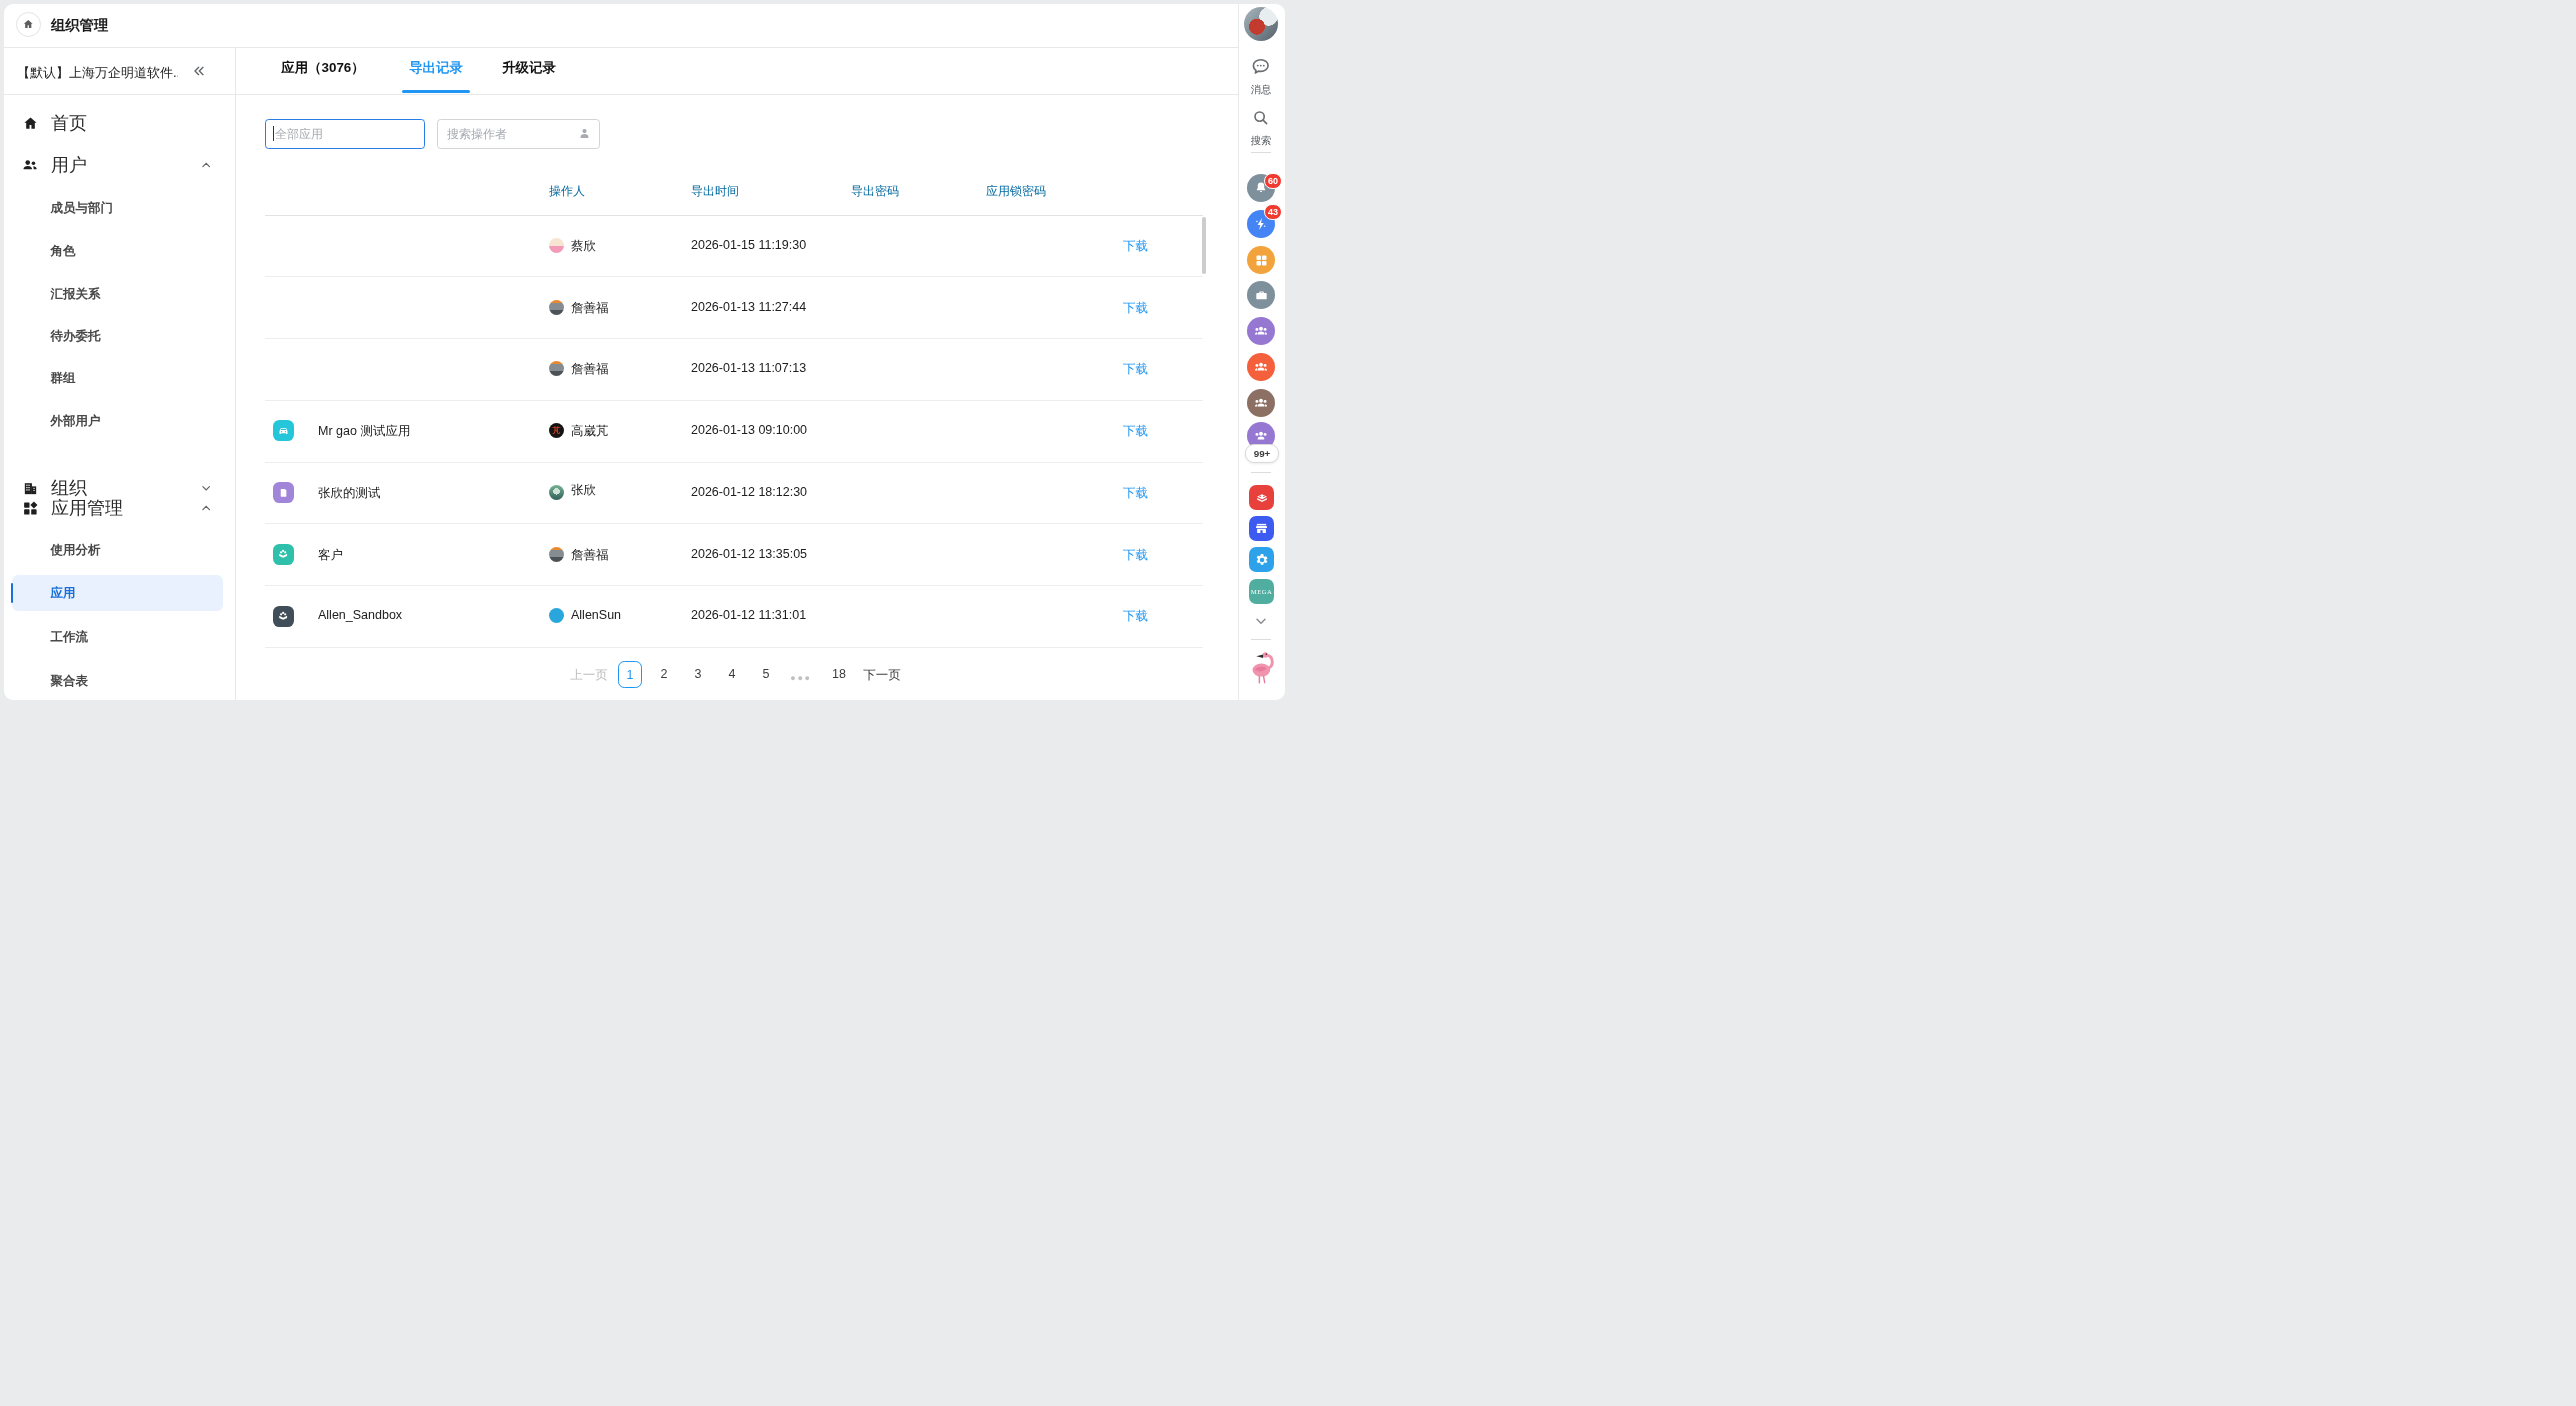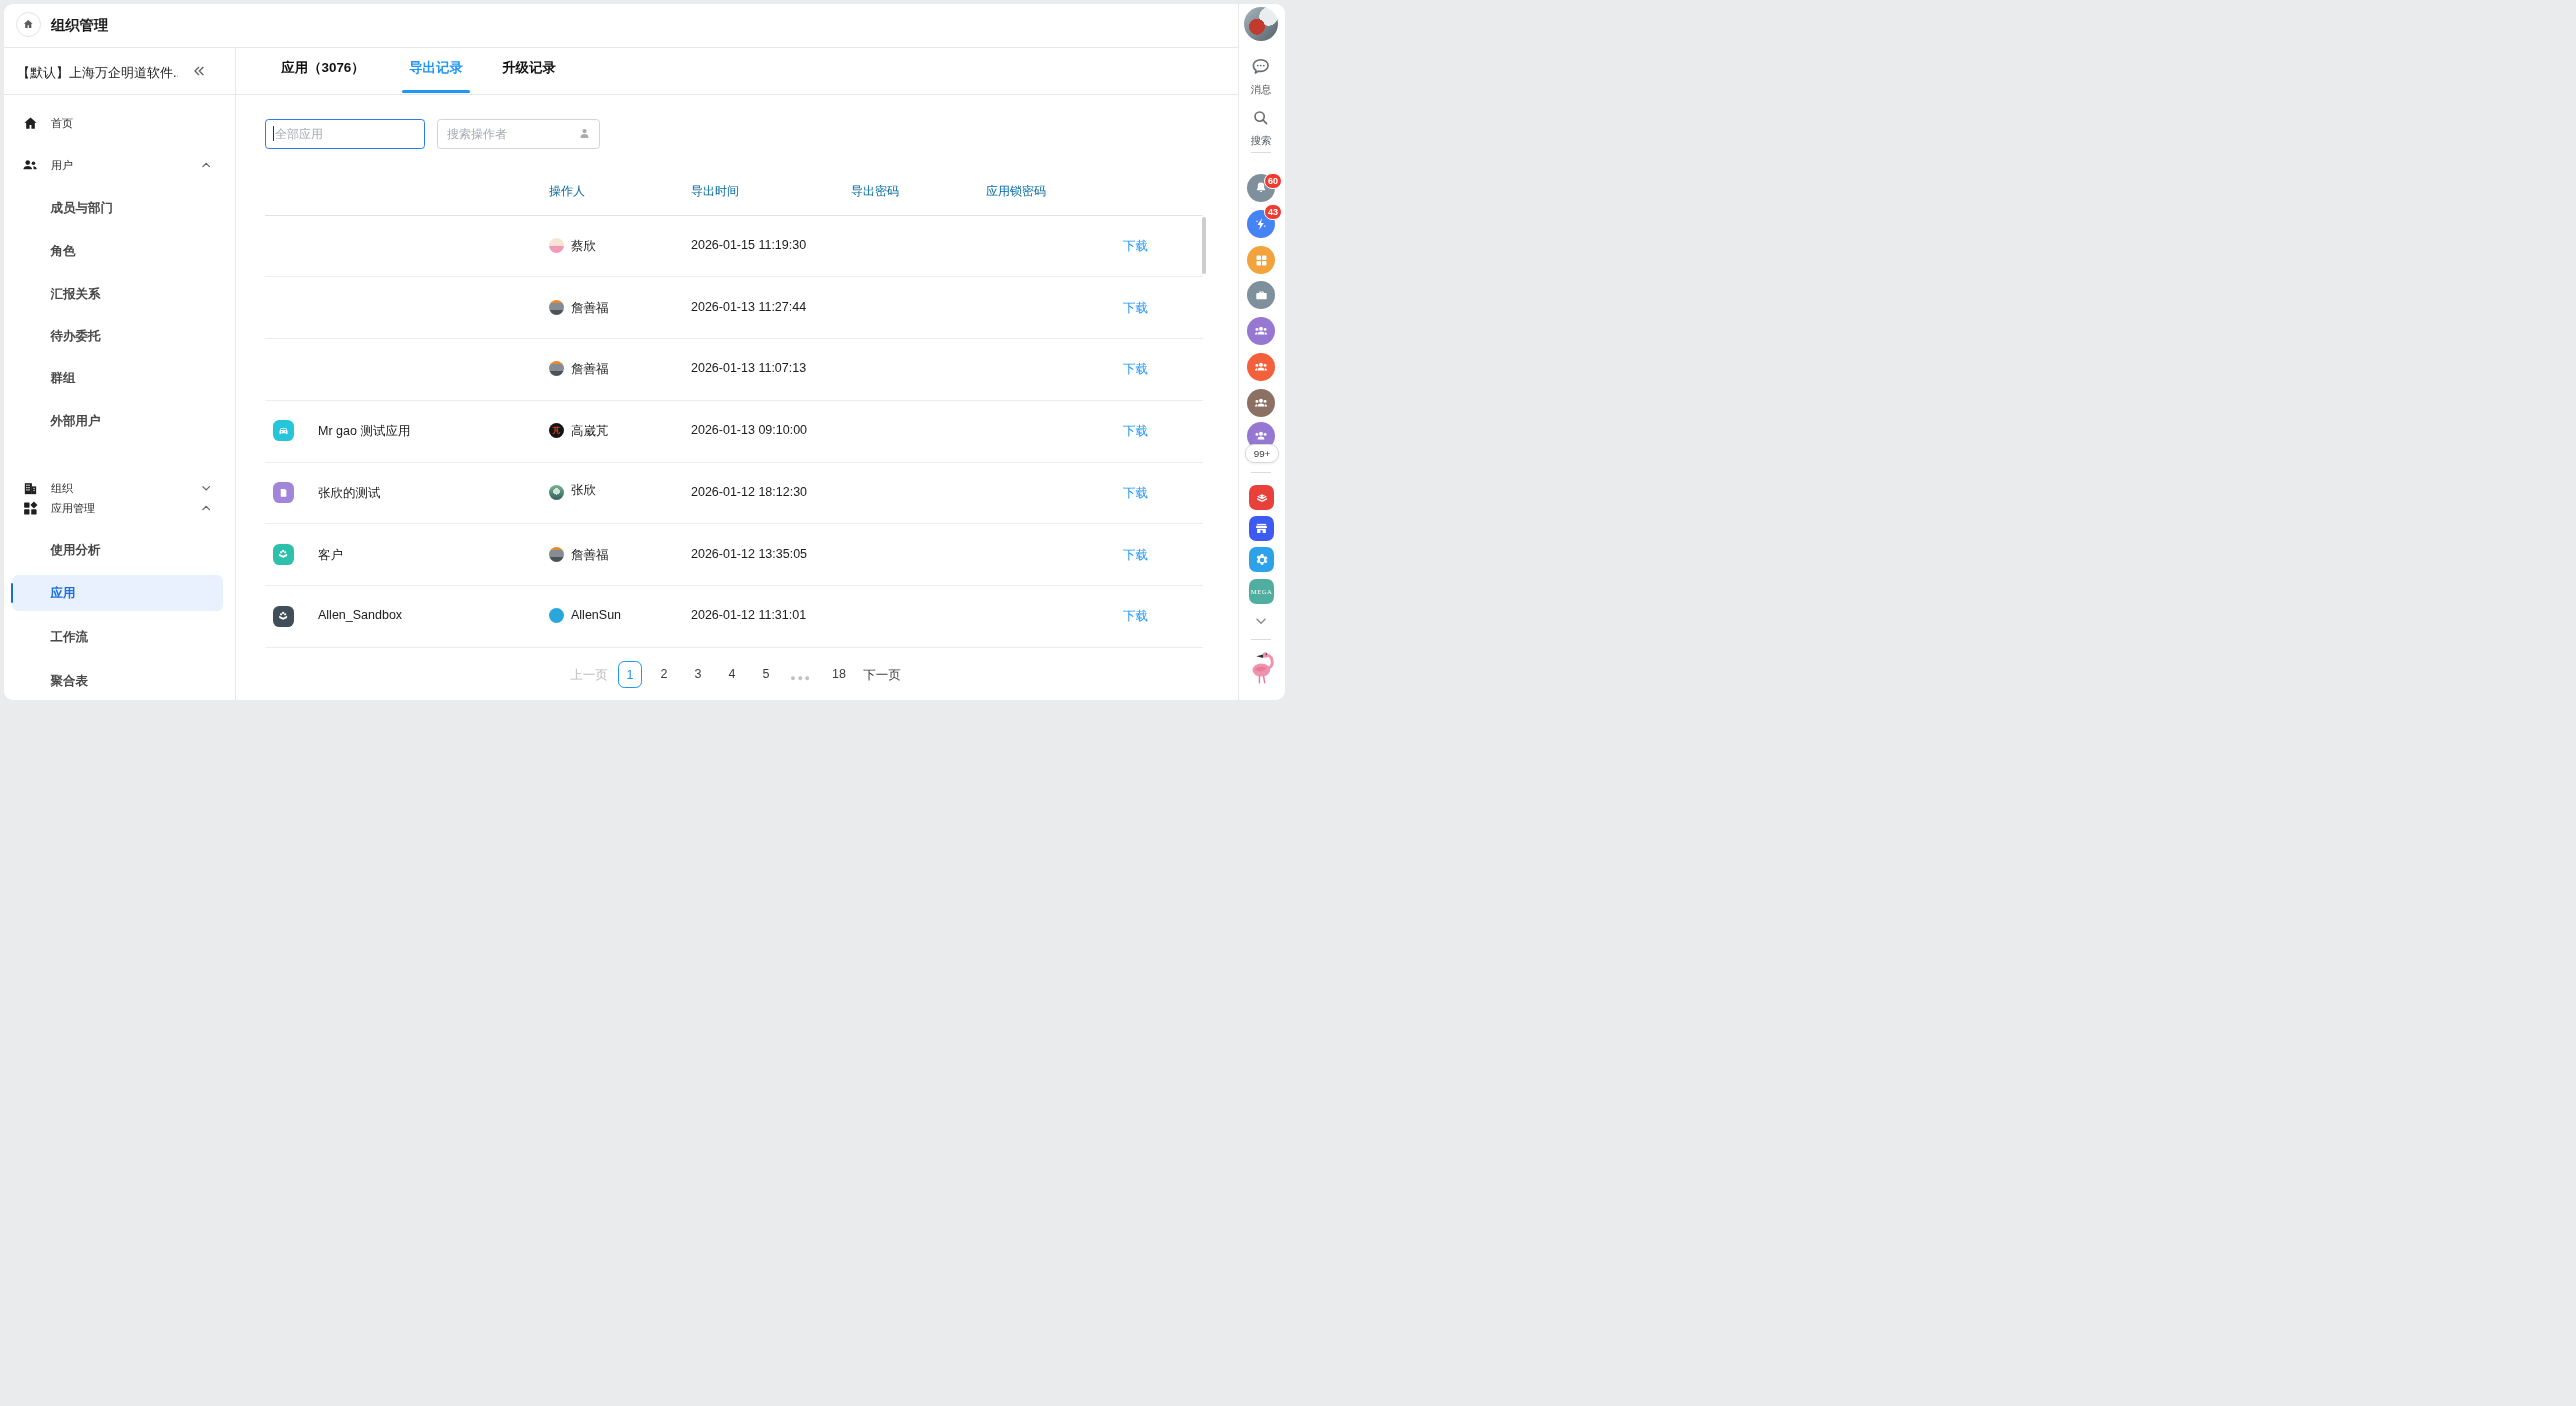--- a/index.html
+++ b/index.html
@@ -11,21 +11,21 @@
   .vline{width:0.9px;background:#e8e8e8;}
   
   .home-circle{left:16px;top:11.6px;width:23px;height:23px;border:0.9px solid #e3e3e3;border-radius:50%;
     background:#fff;display:flex;align-items:center;justify-content:center;}
   .app-title{left:51px;top:16px;font-size:14.3px;font-weight:bold;color:#1a1a1a;}
   
   .org-label{left:17px;top:64px;width:161px;font-size:13px;color:#222;white-space:nowrap;overflow:hidden;}
   .collapse-ic{left:191px;top:63px;}
   .nav-item{left:11.6px;width:211px;height:36px;display:flex;align-items:center;border-radius:6.3px;}
   .nav-ic{width:18px;height:18px;margin-left:9.8px;display:flex;align-items:center;justify-content:center;}
-  .nav-label{margin-left:11.6px;font-size:11px;color:#2b2b2b;}
+  .nav-label{margin-left:11.6px;font-size:18px;color:#2b2b2b;}
   .nav-sub .nav-label{margin-left:39px;font-size:12.5px;color:#484848;font-weight:bold;}
   .nav-chev{position:absolute;right:9px;top:10.7px;}
   .nav-sel{background:#e8f1fd;}
   .nav-sel .nav-label{color:#1a6fd9;font-weight:bold;}
   .sel-bar{position:absolute;left:-0.9px;top:8px;width:2.7px;height:19.7px;border-radius:1.8px;background:#1a6fd9;}
   
   .tab{top:59px;font-size:13.4px;font-weight:bold;color:#111;transform:translateX(-50%);white-space:nowrap;}
   .tab-active{color:#2196f3;}
   .tab-underline{left:402px;top:90px;width:68px;height:2.7px;border-radius:1.8px;background:#2196f3;}
   
@@ -56,21 +56,21 @@
   .pg-dots{top:673px;letter-spacing:1.8px;color:#c0c0c0;font-size:9px;}
   
   .rail-lab{font-size:10.3px;color:#55595d;transform:translateX(-50%);left:1261px;}
   .rail-circle{left:1247px;width:28px;height:28px;border-radius:50%;display:flex;align-items:center;justify-content:center;}
   .rail-tile{left:1249px;width:25px;height:25px;border-radius:7.2px;display:flex;align-items:center;justify-content:center;}
   .badge{left:1264px;min-width:10.7px;height:14.3px;padding:0 2.7px;border-radius:8px;background:#f23b30;
     border:1.3px solid #fdfdfd;color:#fff;font-size:9px;font-weight:bold;display:flex;align-items:center;
     justify-content:center;z-index:5;}
   .rail-div{left:1251px;width:19.7px;height:0.9px;background:#dcdcdc;}
   .pill{left:1245px;top:444px;width:32px;height:17px;background:#fff;border:0.9px solid #d9d9d9;border-radius:9px;
-    font-size:9.8px;font-weight:normal;color:#3c3c3c;display:flex;align-items:center;justify-content:center;
+    font-size:9.8px;font-weight:bold;color:#3c3c3c;display:flex;align-items:center;justify-content:center;
     z-index:6;box-shadow:0 0.9px 2.7px rgba(0,0,0,.08);}
   .u-avatar{left:1244px;top:7.2px;width:34px;height:34px;border-radius:50%;
     background:radial-gradient(circle at 38% 58%,#c23b2e 0 27%,rgba(0,0,0,0) 28%),
       radial-gradient(circle at 72% 28%,#e8edf0 0 26%,rgba(0,0,0,0) 27%),
       linear-gradient(135deg,#a8b6be,#55626b);}
   .av-caixin{background:linear-gradient(180deg,#f7e4d2 0 52%,#f29ab6 53%);}
   .av-zhan{background:linear-gradient(180deg,#e8892f 0 20%,#868d92 21% 66%,#4d5257 67%);}
   .av-gao{background:#141414;display:flex;align-items:center;justify-content:center;color:#d23c1e;
     font-size:8px;font-weight:bold;}
   .av-zhang{background:radial-gradient(circle at 50% 42%,#cfe3d6 0 28%,rgba(0,0,0,0) 29%),

